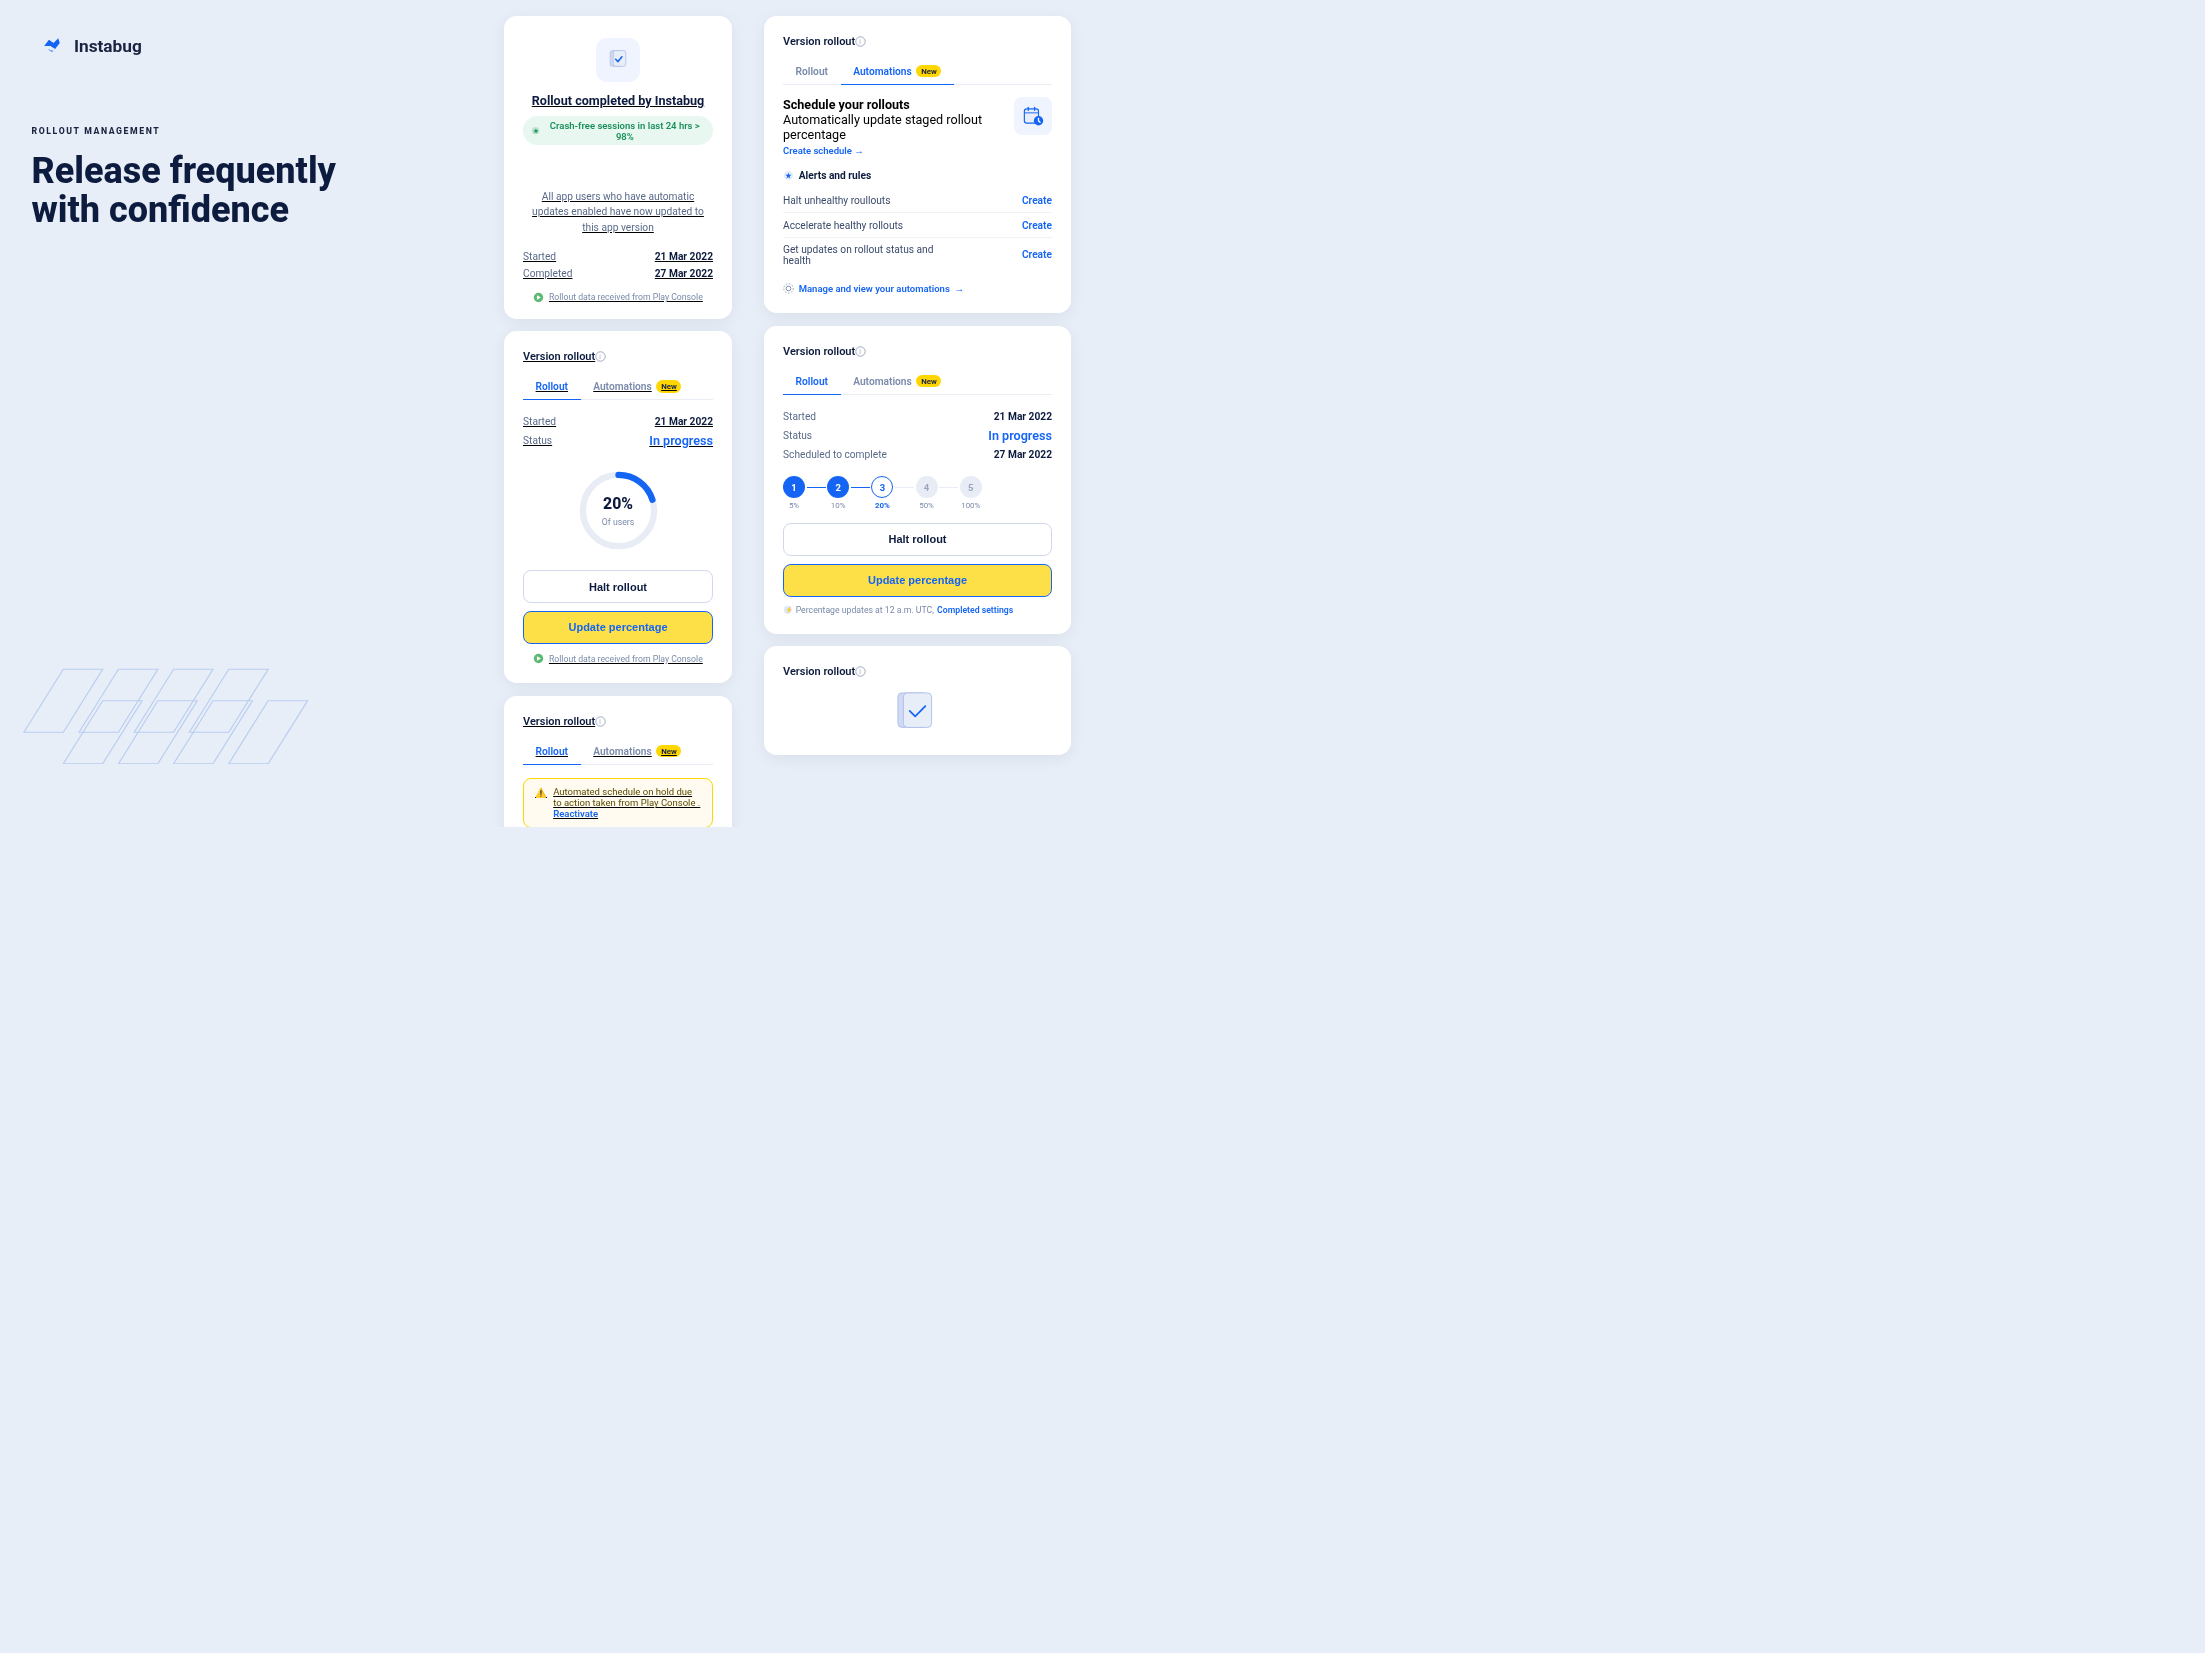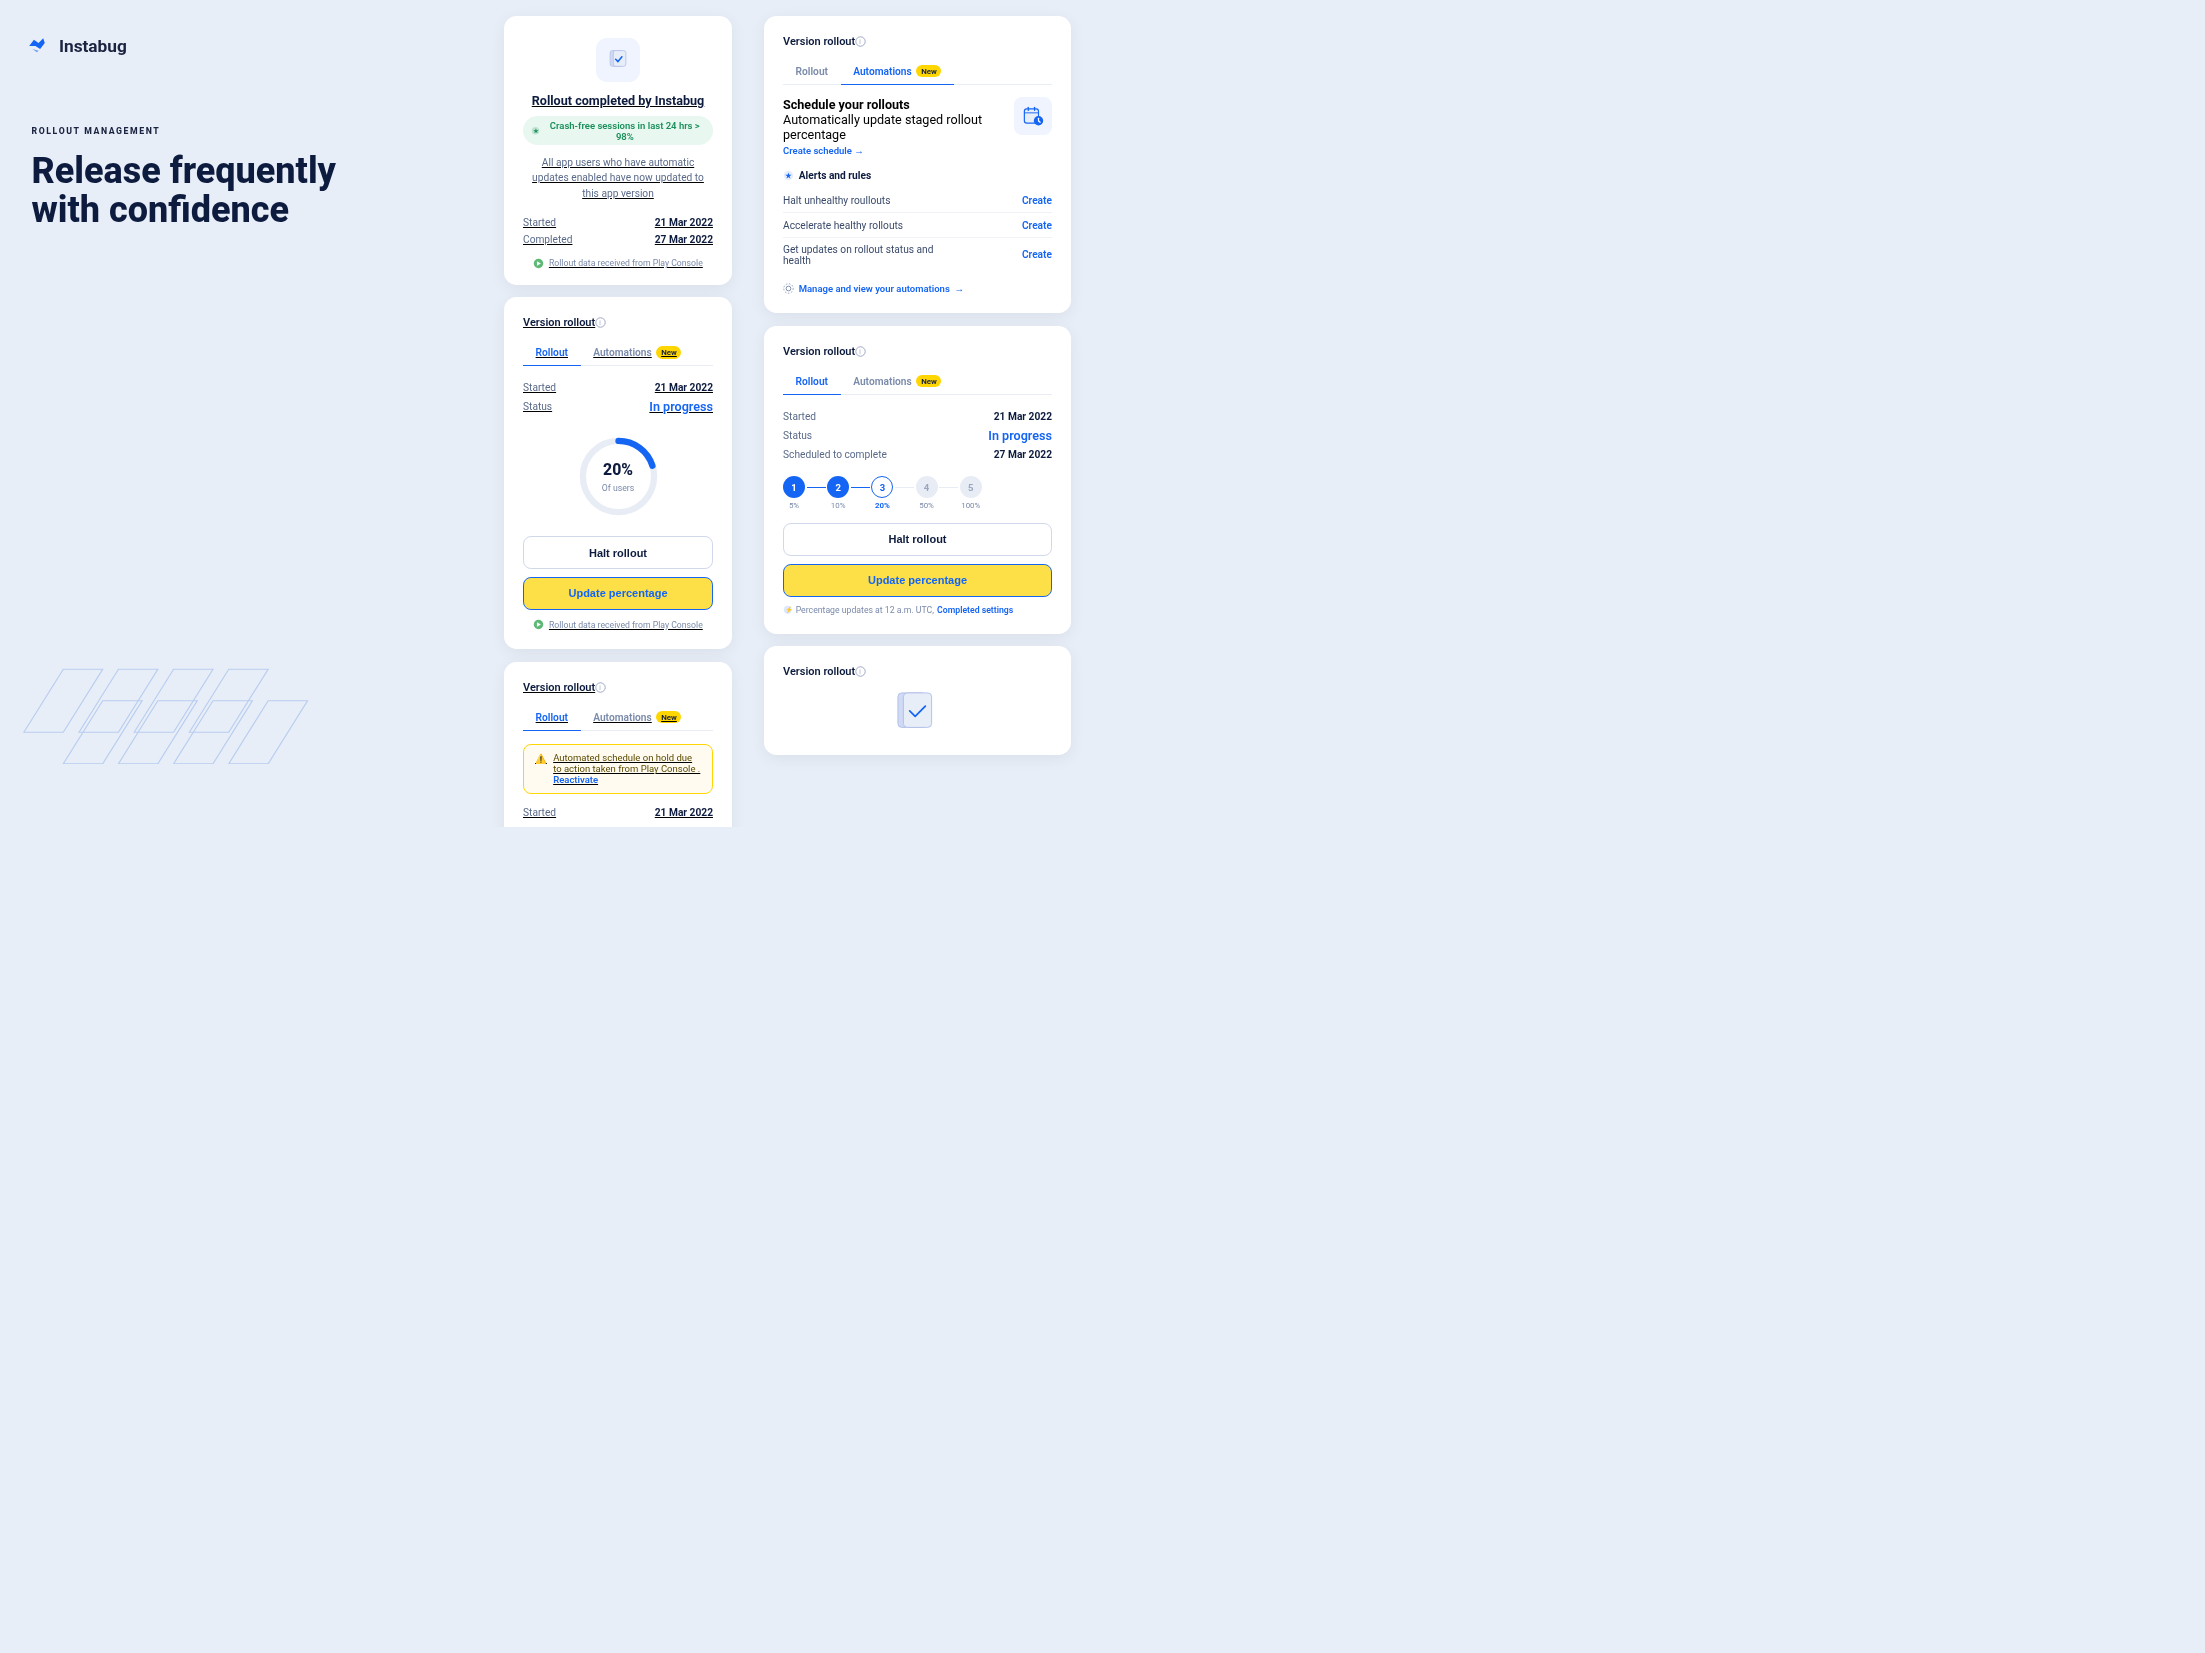--- a/index.html
+++ b/index.html
@@ -9,21 +9,21 @@
       width: 1103px;
       min-height: 827px;
       overflow: hidden;
       position: relative;
     }
 
     
     .logo-area {
       position: absolute;
       top: 31.5px;
-      left: 23px;
+      left: 38px;
       display: flex;
       align-items: center;
       gap: 7.9px;
     }
     .logo-icon {
       width: 28px;
       height: 28px;
     }
     .logo-text {
       font-size: 17.3px;
@@ -138,20 +138,21 @@
       font-weight: 600;
       padding: 3.9px 7.9px;
       border-radius: 15.8px;
       margin-bottom: 9.5px;
     }
     .card-completed p {
       font-size: 10.2px;
       color: #5a6a8a;
       line-height: 1.5;
       margin-bottom: 12.6px;
+      margin-top: 34px;
     }
     .card-row {
       display: flex;
       justify-content: space-between;
       align-items: center;
       padding: 3.2px 0;
     }
     .card-row-label {
       font-size: 10.2px;
       color: #5a6a8a;

